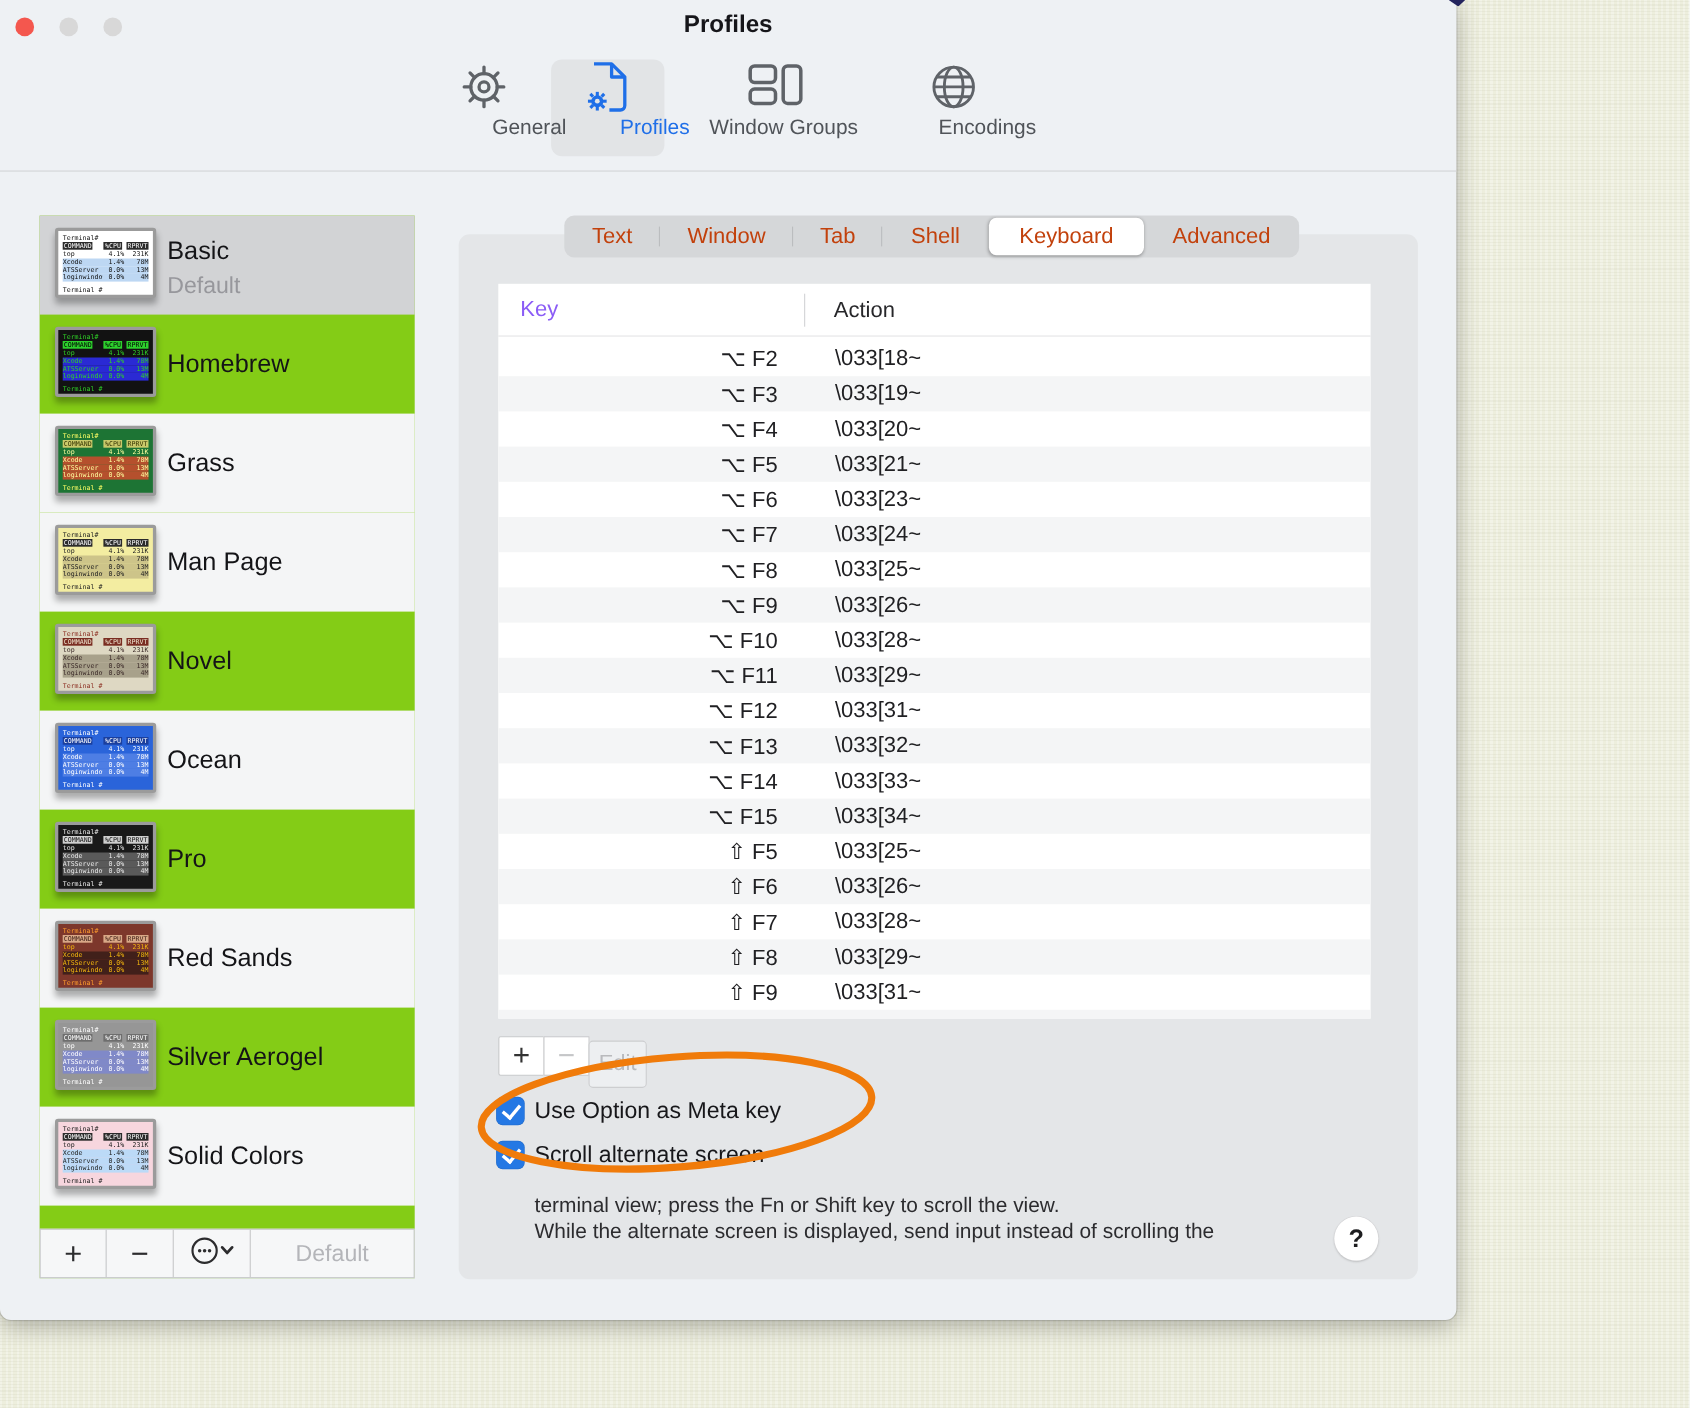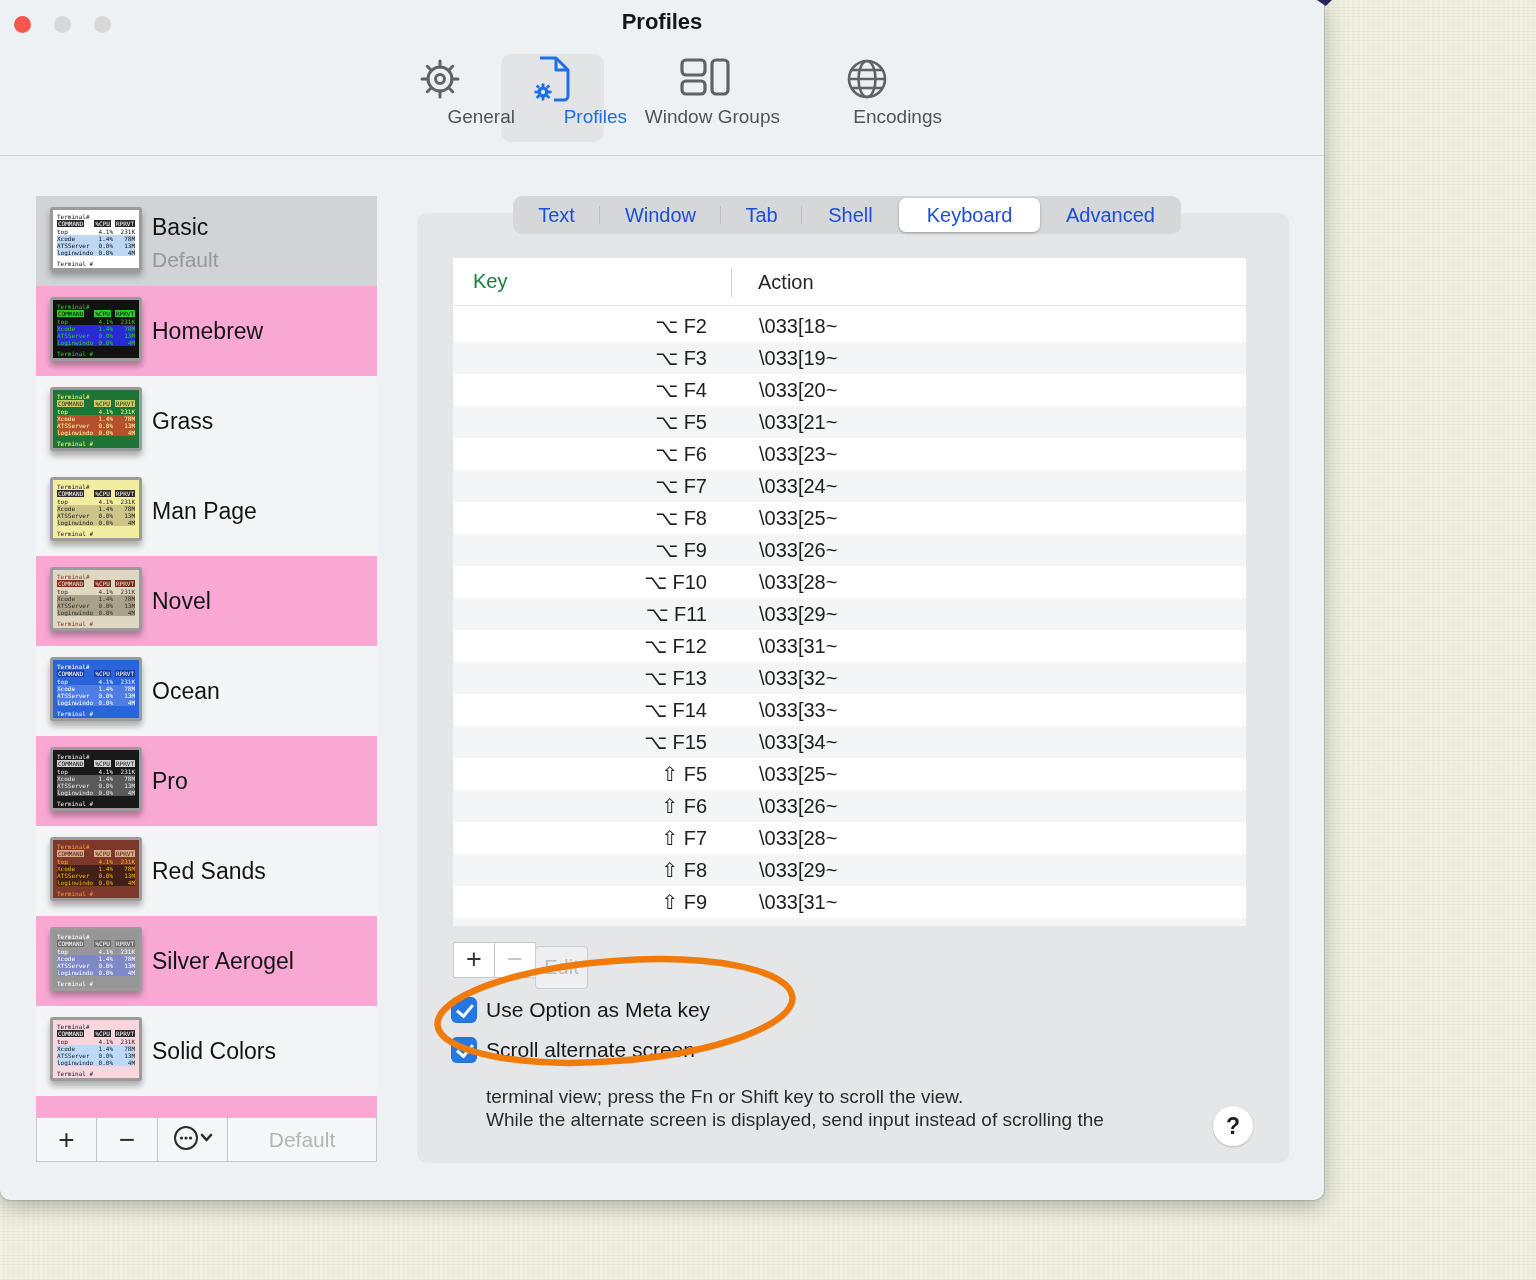--- a/index.html
+++ b/index.html
@@ -35,33 +35,33 @@
   .tb-window-groups { left:630px; } .tb-encodings { left:792px; }
   .tb-profiles .sel-bg { position:absolute; left:24px; top:2px; width:103px; height:88px;
     background:#e2e4e6; border-radius:10px; z-index:0; }
   .tb-item > * { position:relative; z-index:1; }
   .tb-profiles .lbl { color:#1f6fe8; }
 
   
   .segmented { position:absolute; left:513px; top:196px; width:668px; height:38px;
     background:#d5d7d9; border-radius:9px; display:flex; align-items:center; z-index:5; }
   .seg { position:relative; height:100%; display:flex; align-items:center; justify-content:center;
-    font-size:20px; color:#1d4ed8; cursor:default; }
+    font-size:20px; color:#c2410c; cursor:default; }
   .seg .divider { position:absolute; right:0; top:10px; width:1px; height:18px; background:#bbbdbf; }
   .seg.selected { background:#ffffff; border-radius:7px; height:34px; margin-top:0;
     box-shadow:0 1px 3px rgba(0,0,0,.28); }
 
   
   .panel { position:absolute; left:417px; top:213px; width:872px; height:950px;
     background:#e4e6e8; border-radius:10px; }
 
   
   .kb-table { position:absolute; left:36px; top:45px; width:793px; background:#ffffff; }
   .thead { display:flex; height:48px; align-items:center; border-bottom:1px solid #e4e4e6; }
-  .thead .th-key { width:278px; padding-left:20px; font-size:20px; color:#15803d; }
+  .thead .th-key { width:278px; padding-left:20px; font-size:20px; color:#8b5cf6; }
   .thead .th-action { flex:1; padding-left:26px; font-size:20px; color:#27272a;
     border-left:1px solid #d2d3d5; height:30px; line-height:30px; }
   .tbody { padding-top:4px; }
   .trow { display:flex; height:32px; align-items:center; font-size:20px; color:#202023; }
   .trow.stripe { background:#f4f5f6; }
   .trow .td-key { width:278px; text-align:right; padding-right:24px; }
   .trow .td-action { flex:1; padding-left:28px; }
   .tail-stripe { height:8px; background:#f4f5f6; }
 
   
@@ -85,21 +85,21 @@
   .check-row .cb-label { margin-left:9px; font-size:21px; color:#17171a; }
 
   .help-text { position:absolute; left:69px; top:872px; width:680px;
     font-size:19px; line-height:23px; color:#2c2c2f; }
 
   .help-btn { position:absolute; left:796px; top:893px; width:40px; height:40px;
     border-radius:50%; background:#ffffff; box-shadow:0 0 0 .5px #d4d4d6, 0 1px 2px rgba(0,0,0,.22);
     font-size:23px; font-weight:bold; text-align:center; line-height:40px; color:#1d1d1f; }
 
   
-  .sidebar { position:absolute; left:36px; top:196px; width:341px; height:966px; background:#f9a8d4; }
+  .sidebar { position:absolute; left:36px; top:196px; width:341px; height:966px; background:#84cc16; }
   .profile-row { position:relative; width:100%; height:90px; cursor:default; }
   .profile-row.stripe { background:#f4f5f6; }
   .profile-row.selected { background:#d2d3d5; }
   .p-name { position:absolute; left:116px; top:50%; transform:translateY(-50%);
     font-size:23px; color:#141417; }
   .profile-row.selected .p-name { top:18px; transform:none; }
   .p-sub { position:absolute; left:116px; top:52px; font-size:21px; color:#97979c; }
 
   .thumb { position:absolute; left:14px; top:11px; width:92px; height:64px;
     border:3px solid #9b9b9b; border-radius:3px; overflow:hidden;

